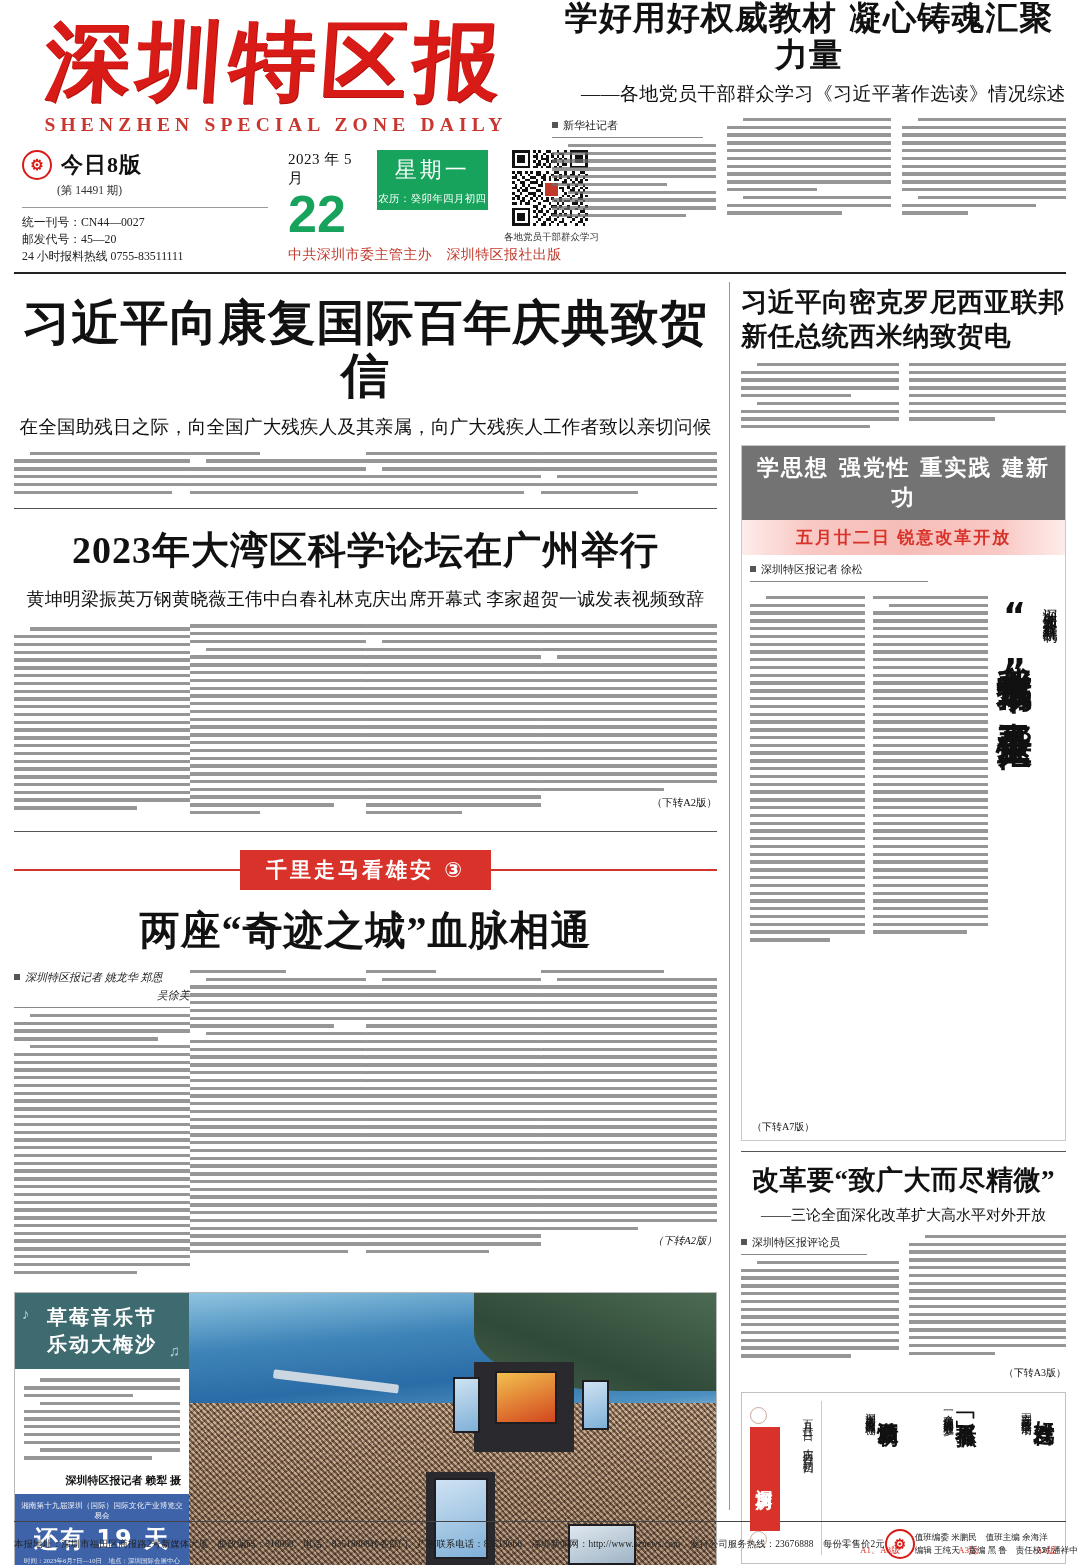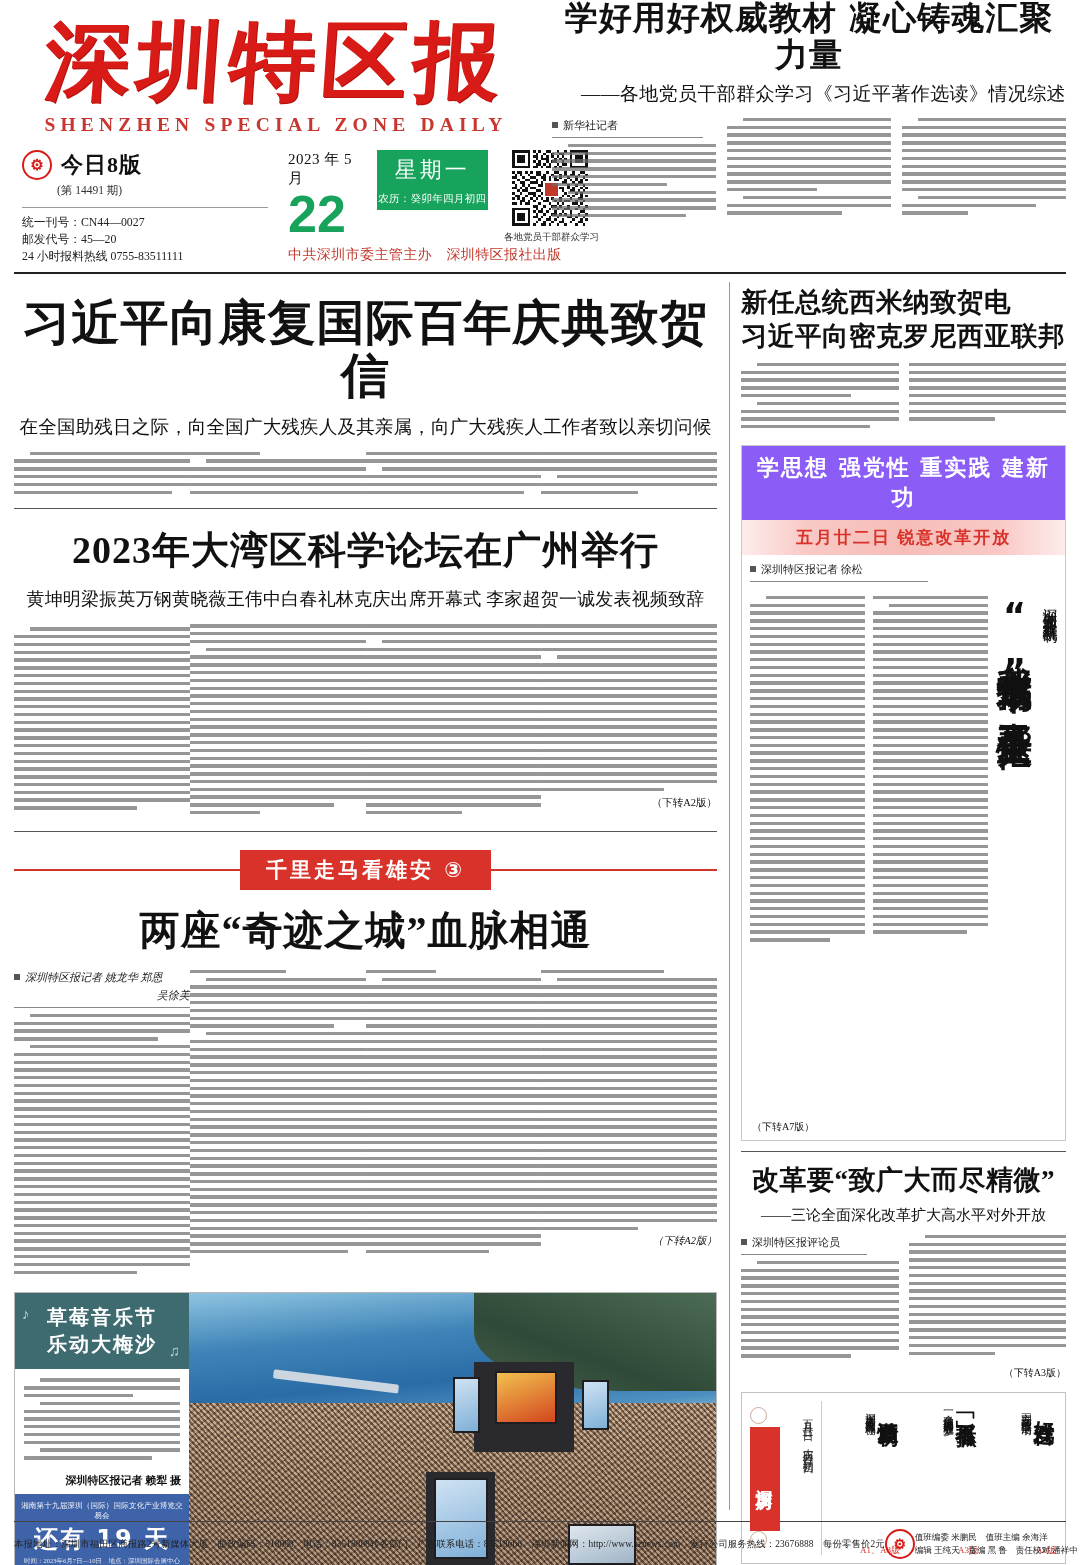--- a/index.html
+++ b/index.html
@@ -134,21 +134,21 @@
 
   
   .r-hl{
     font-family:"Liberation Serif",serif;font-weight:700;font-size:26.5px;
     line-height:1.28;letter-spacing:.5px;margin-top:4px;
   }
   .r-two{display:flex;gap:10px;margin-top:9px;}
   .r-two>div{flex:1;}
   .redbar-box{border:1px solid #c9c9c9;margin-top:12px;}
   .redbar{
-    background:#8b5cf6;color:#fff;text-align:center;font-weight:700;
+    background:#737373;color:#fff;text-align:center;font-weight:700;
     font-size:22px;letter-spacing:2px;padding:7px 8px;
     font-family:"DejaVu Sans",sans-serif;
   }
   .pinkbar{
     background:linear-gradient(90deg,#fdeceb 0%,#f9c9c5 20%,#f6bdb8 50%,#f9c9c5 80%,#fdeceb 100%);
     color:#d8322a;text-align:center;font-weight:700;font-size:17px;letter-spacing:2px;padding:6px 0;
   }
   .vert-area{display:flex;justify-content:flex-end;height:520px;padding:8px 6px 4px 8px;gap:7px;}
   .vtxt{
     writing-mode:vertical-rl;text-orientation:upright;
@@ -937,22 +937,22 @@
           <div class="scr" style="left:72%;top:80%;width:12%;height:13%;background:linear-gradient(160deg,#dfe7ee,#9fb4c6);"></div>
           <div style="position:absolute;left:16%;top:29%;width:24%;height:3%;background:#e8e8ea;transform:rotate(7deg);border-radius:2px;opacity:.85;"></div>
         </div>
       </div>
 
     </div>
 
     <div class="col-right">
 
       <div class="r-hl">
+        <div>习近平向密克罗尼西亚联邦</div>
         <div>新任总统西米纳致贺电</div>
-        <div>习近平向密克罗尼西亚联邦</div>
       </div>
       <div class="r-two">
         <div class="tx sm">
           <span class="i"></span>
             <span></span>
             <span></span>
             <span></span>
             <span class="s70"></span>
           <span class="i"></span>
             <span></span>

